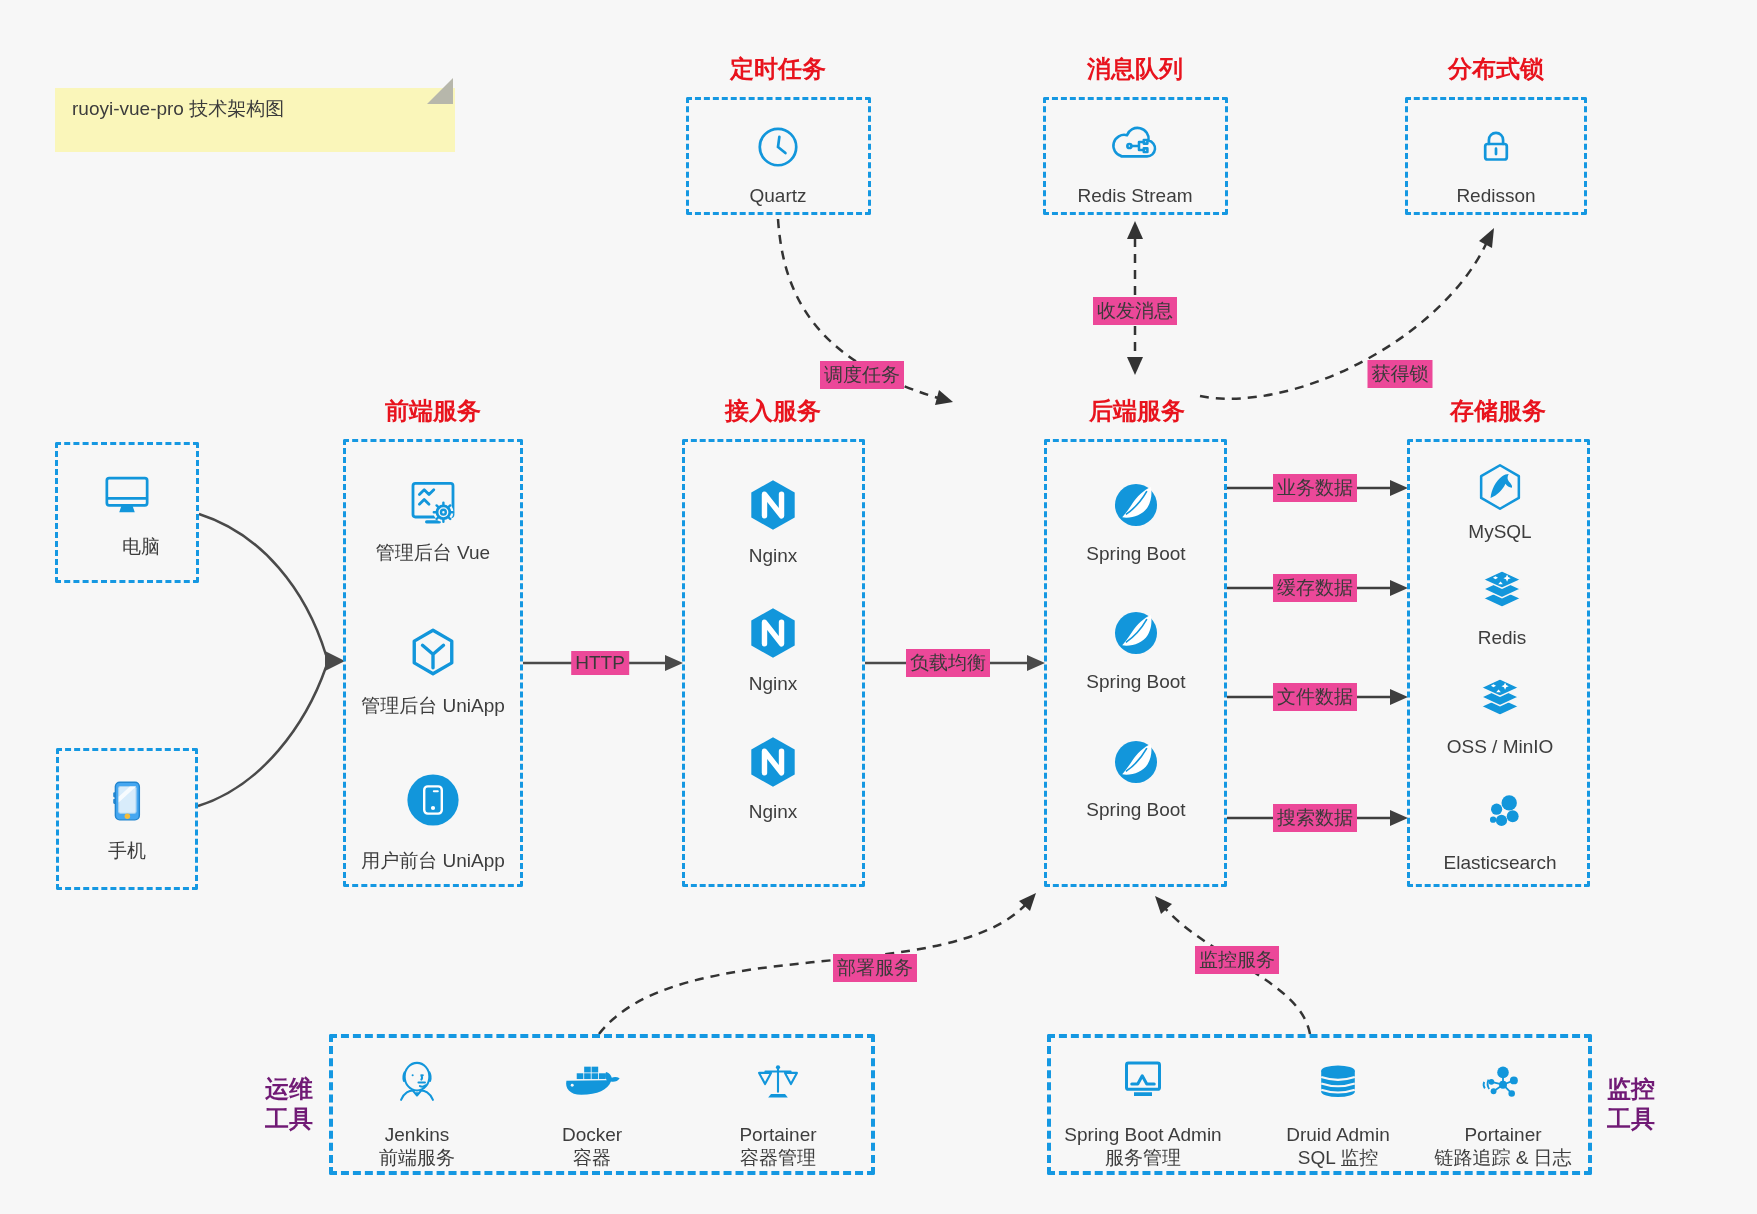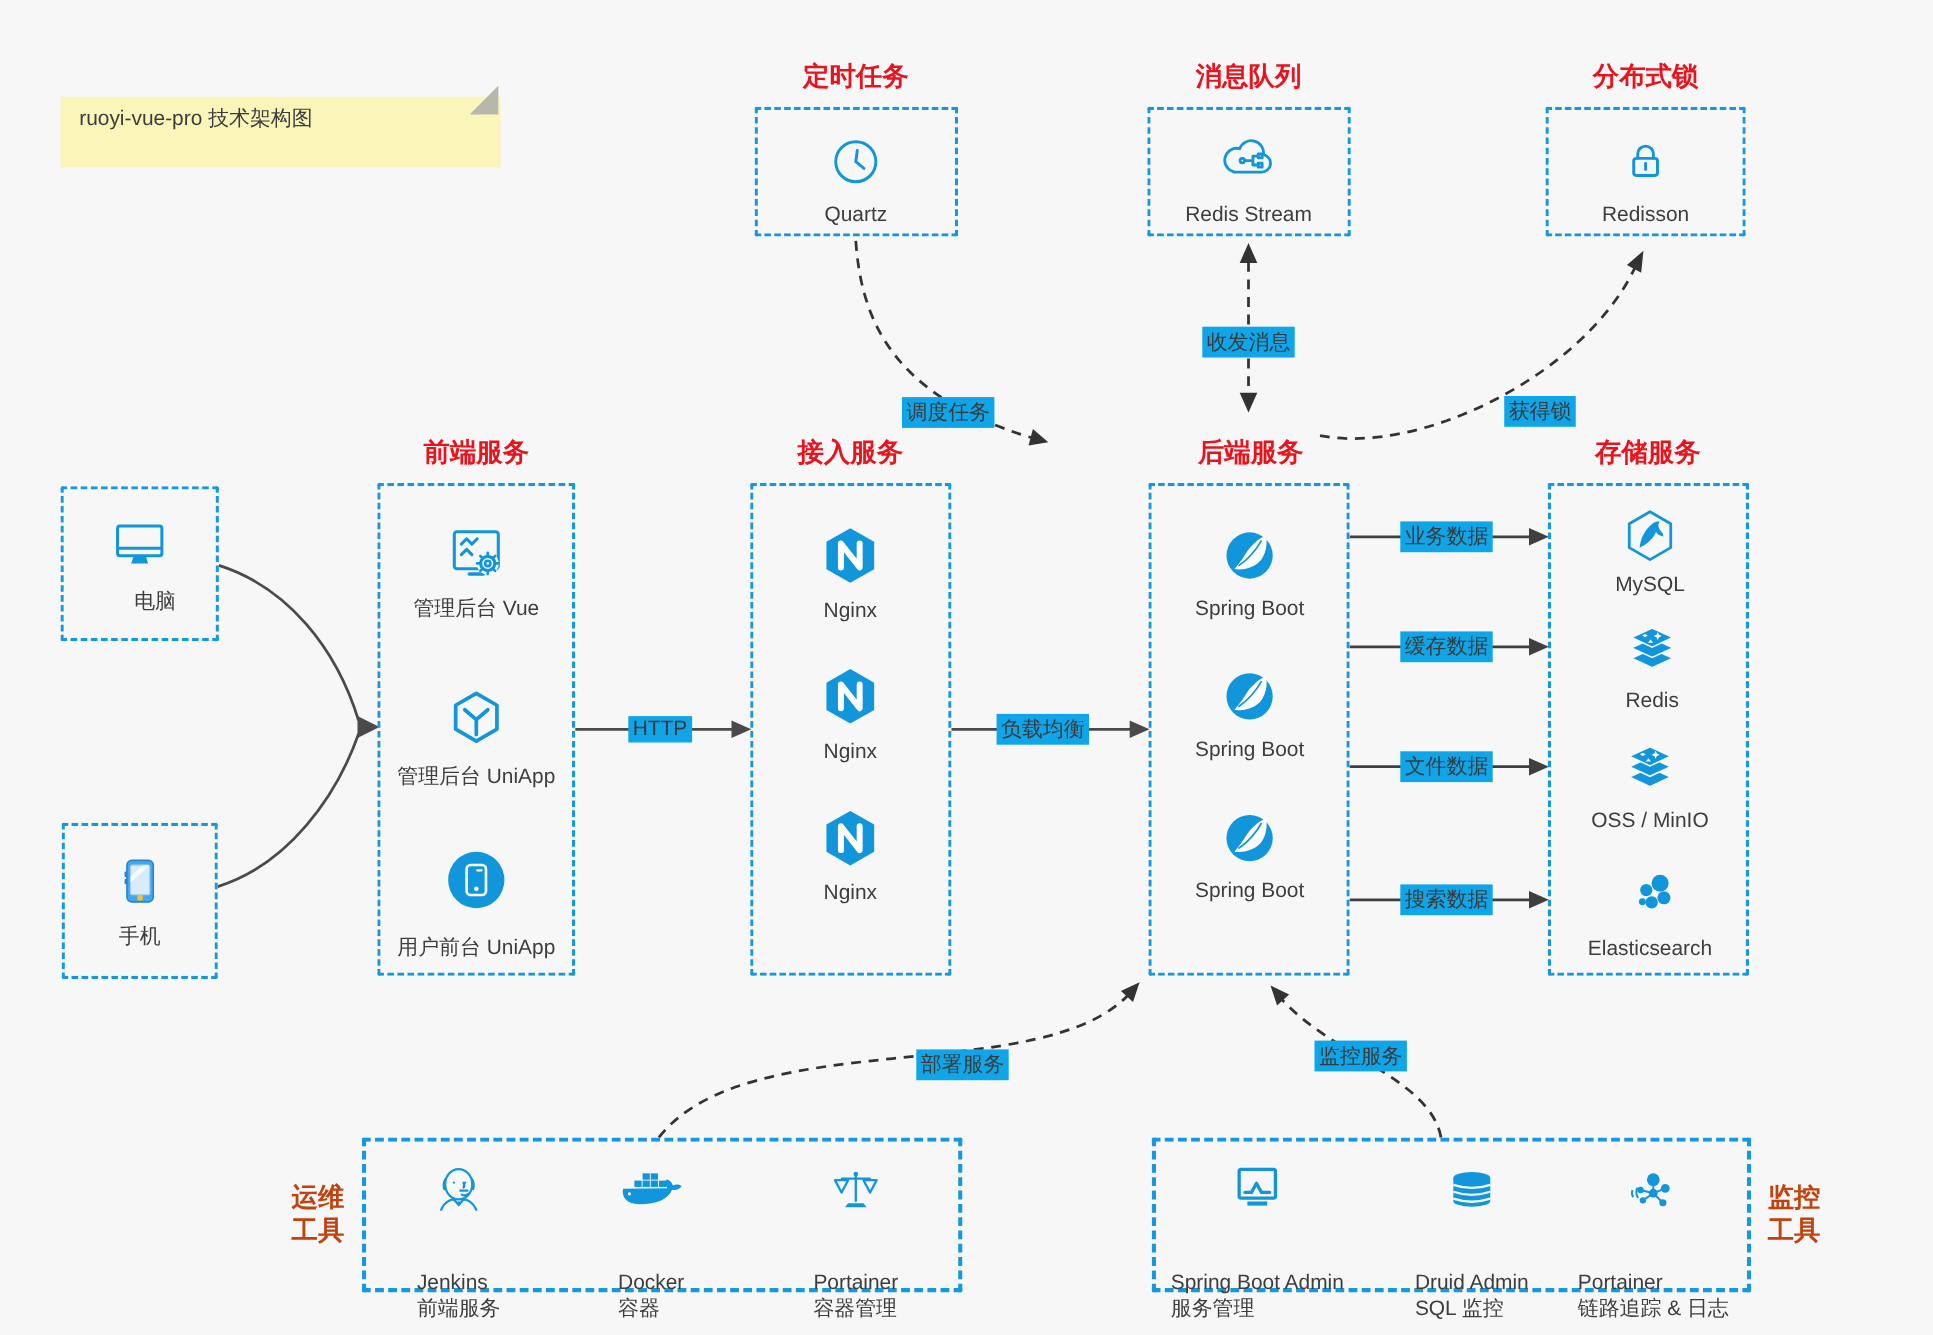--- a/index.html
+++ b/index.html
@@ -4,24 +4,24 @@
 <style>
   html,body{margin:0;padding:0;background:#f7f7f7;}
   #stage{position:relative;width:1757px;height:1214px;background:#f7f7f7;overflow:hidden;
          font-family:"Liberation Sans","DejaVu Sans",sans-serif;color:#3d3d3d;}
   .edges{position:absolute;left:0;top:0;z-index:1;}
   .dashed-box{position:absolute;border:3px dashed #1598e2;border-radius:2px;z-index:2;box-sizing:border-box;background:transparent;}
   .dashed-box.thick{border-width:4px;}
   .col-title{position:absolute;transform:translate(-50%,-50%);color:#e8131d;font-weight:bold;font-size:24px;white-space:nowrap;z-index:3;}
   .ct{position:absolute;transform:translate(-50%,-50%);font-size:19px;color:#3d3d3d;white-space:nowrap;z-index:3;text-align:right;}
   .ic{position:absolute;transform:translate(-50%,-50%);z-index:3;line-height:0;}
-  .edge-label{position:absolute;transform:translate(-50%,-50%);background:#0ea5e9;font-size:19px;color:#3a3a3a;
+  .edge-label{position:absolute;transform:translate(-50%,-50%);background:#ec4899;font-size:19px;color:#3a3a3a;
               padding:1px 4px;white-space:nowrap;z-index:4;}
-  .tool-label{position:absolute;transform:translate(-50%,0);font-size:19px;line-height:23px;color:#3d3d3d;white-space:nowrap;z-index:3;margin-top:32px;}
-  .side-label{position:absolute;color:#c2410c;font-weight:bold;font-size:24px;line-height:30px;z-index:3;white-space:nowrap;}
+  .tool-label{position:absolute;transform:translate(-50%,0);text-align:center;font-size:19px;line-height:23px;color:#3d3d3d;white-space:nowrap;z-index:3;}
+  .side-label{position:absolute;color:#701a75;font-weight:bold;font-size:24px;line-height:30px;z-index:3;white-space:nowrap;}
   .side-label.right-align{text-align:right;transform:translate(-100%,0);}
   .note{position:absolute;left:55px;top:88px;width:400px;height:64px;background:#faf6ba;z-index:3;
         font-size:19px;line-height:24px;color:#3c3c3c;padding:9px 0 0 17px;box-sizing:border-box;}
   .note-fold{position:absolute;right:2px;top:-10px;width:0;height:0;border-bottom:26px solid #b7b7ab;border-left:26px solid transparent;}
 </style>
 </head>
 <body>
 
 <div id="stage">
 

